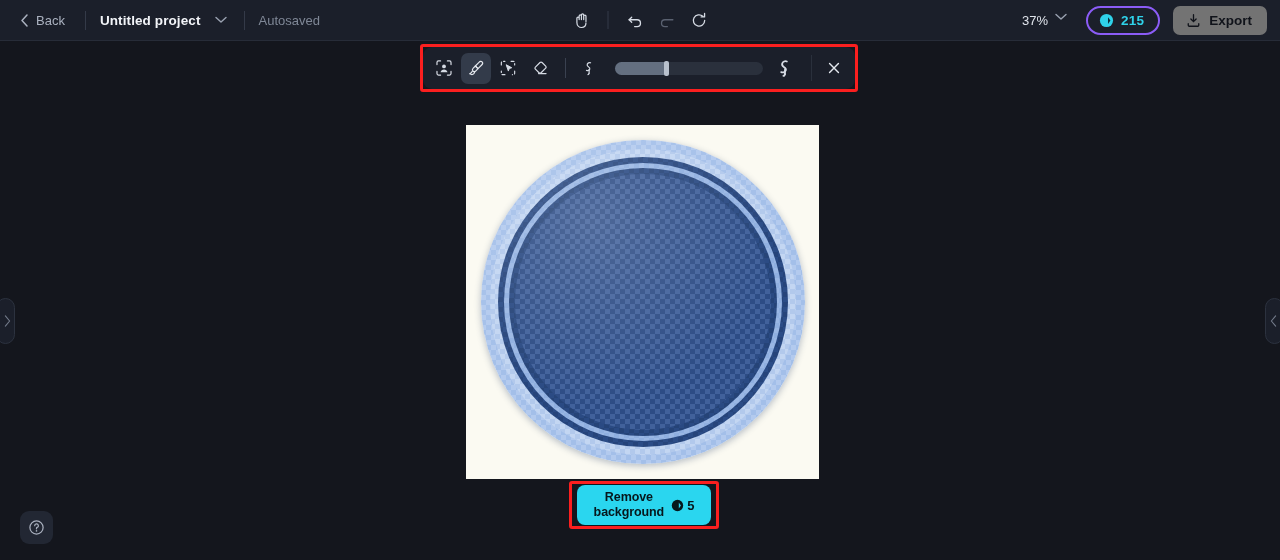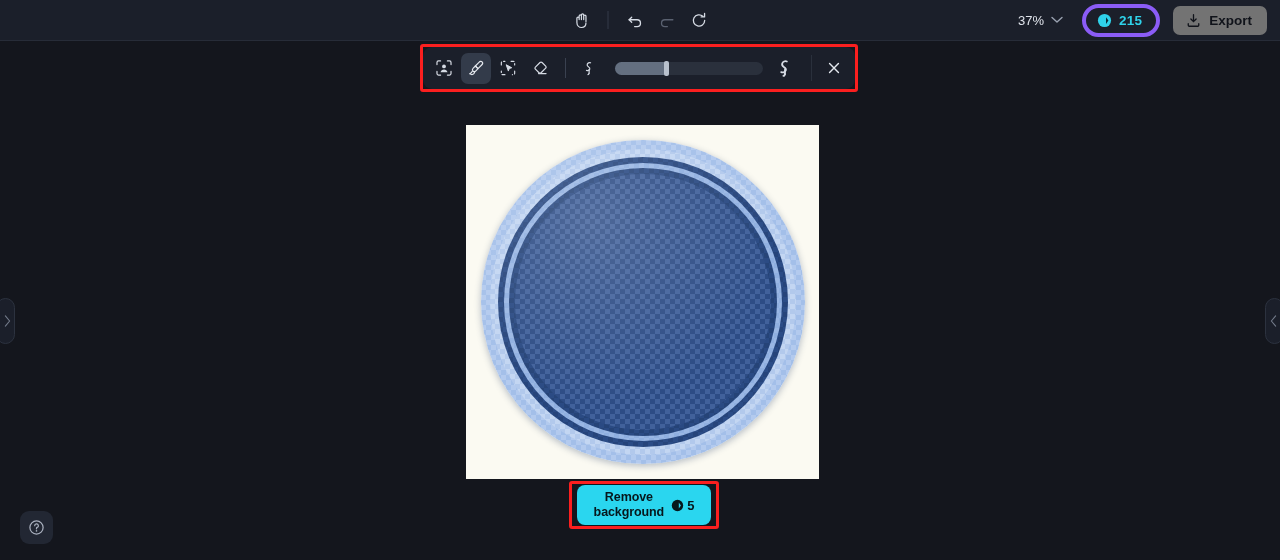--- a/index.html
+++ b/index.html
@@ -95,34 +95,33 @@
   .topbar-right {
     position: absolute;
     right: 13px;
     display: flex;
     align-items: center;
     gap: 0;
     height: 100%;
   }
   .zoom-ctl {
     display: flex;
-    align-items: center;
     gap: 7px;
     font-size: 13px;
     color: #dfe3ea;
     cursor: pointer;
     padding: 5px 7px;
     border-radius: 5px;
     margin-right: 12px;
   }
   .credits {
     display: flex;
     align-items: flex-start;
     gap: 7px;
-    border: 4px solid #8b5cf6;
+    border: 2px solid #8b5cf6;
     border-radius: 999px;
     padding: 5px 14px 5px 11px;
     cursor: pointer;
     margin-right: 13px;
   }
   .credits-num {
     font-size: 13.5px;
     font-weight: bold;
     color: #2fd2ea;
     letter-spacing: .2px;
@@ -376,20 +375,45 @@
     cursor: pointer;
   }
 
   svg { display: block; }
 </style>
 </head>
 <body>
 
 <div class="topbar">
 
+  <div class="topbar-left">
+
+    <div class="back-btn">
+      <span>
+        <svg width="9" height="13" viewBox="0 0 9 13" fill="none">
+          <path d="M7 1L2 6.5L7 12" stroke="#aab1bf" stroke-width="1.5" stroke-linecap="round" stroke-linejoin="round"></path>
+        </svg>
+      </span>
+      <span>Back</span>
+    </div>
+
+    <div class="vsep"></div>
+
+    <span class="proj-title">Untitled project</span>
+
+    <span class="chev-down">
+      <svg width="12" height="8" viewBox="0 0 12 8" fill="none">
+        <path d="M1 1.5L6 6L11 1.5" stroke="#9aa2b1" stroke-width="1.4" stroke-linecap="round" stroke-linejoin="round"></path>
+      </svg>
+    </span>
+
+    <div class="vsep"></div>
+
+    <span class="autosaved">Autosaved</span>
+  </div>
 
   <div class="topbar-center">
 
     <div class="ticon">
       <svg width="17" height="17" viewBox="0 0 18 18" fill="none">
         <path d="M6 8V4.2a1.2 1.2 0 0 1 2.4 0V8m0 0V3.2a1.2 1.2 0 0 1 2.4 0V8m0 0V4.4a1.2 1.2 0 0 1 2.4 0V10m-7.2-2V6.6a1.2 1.2 0 0 0-2.4 0V11c0 3 2.2 5.4 5 5.4s4.6-2 4.6-5" stroke="#d6dbe4" stroke-width="1.3" stroke-linecap="round" stroke-linejoin="round"></path>
       </svg>
     </div>
 
     <div class="csep"></div>

